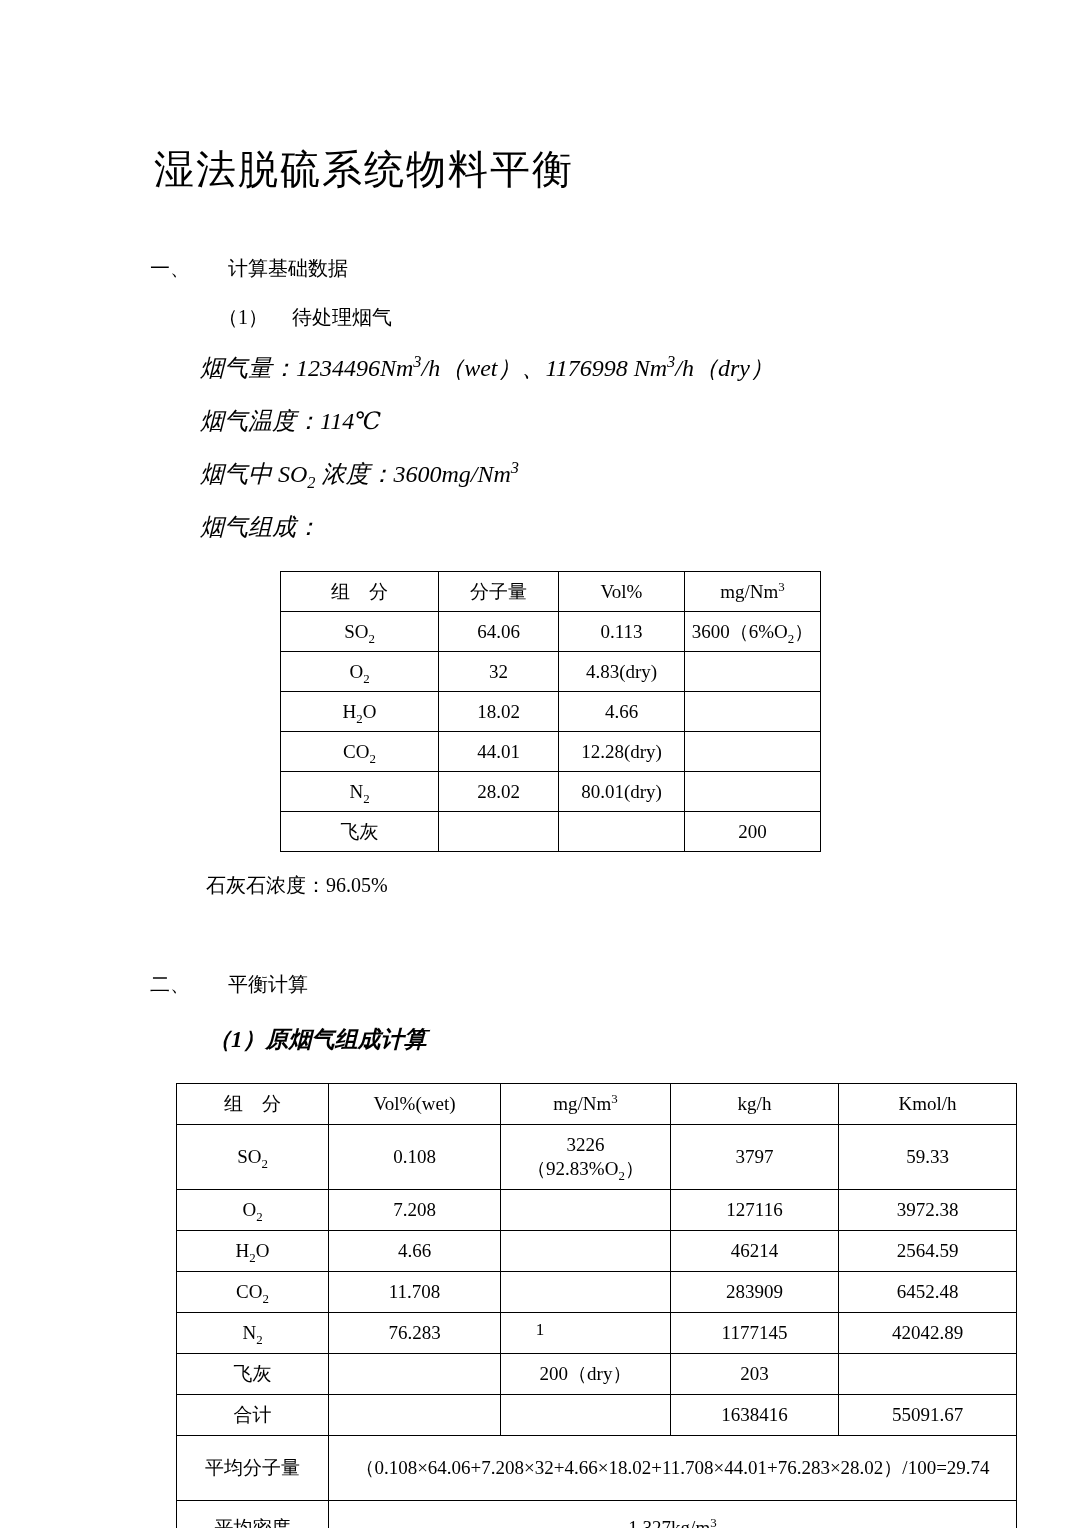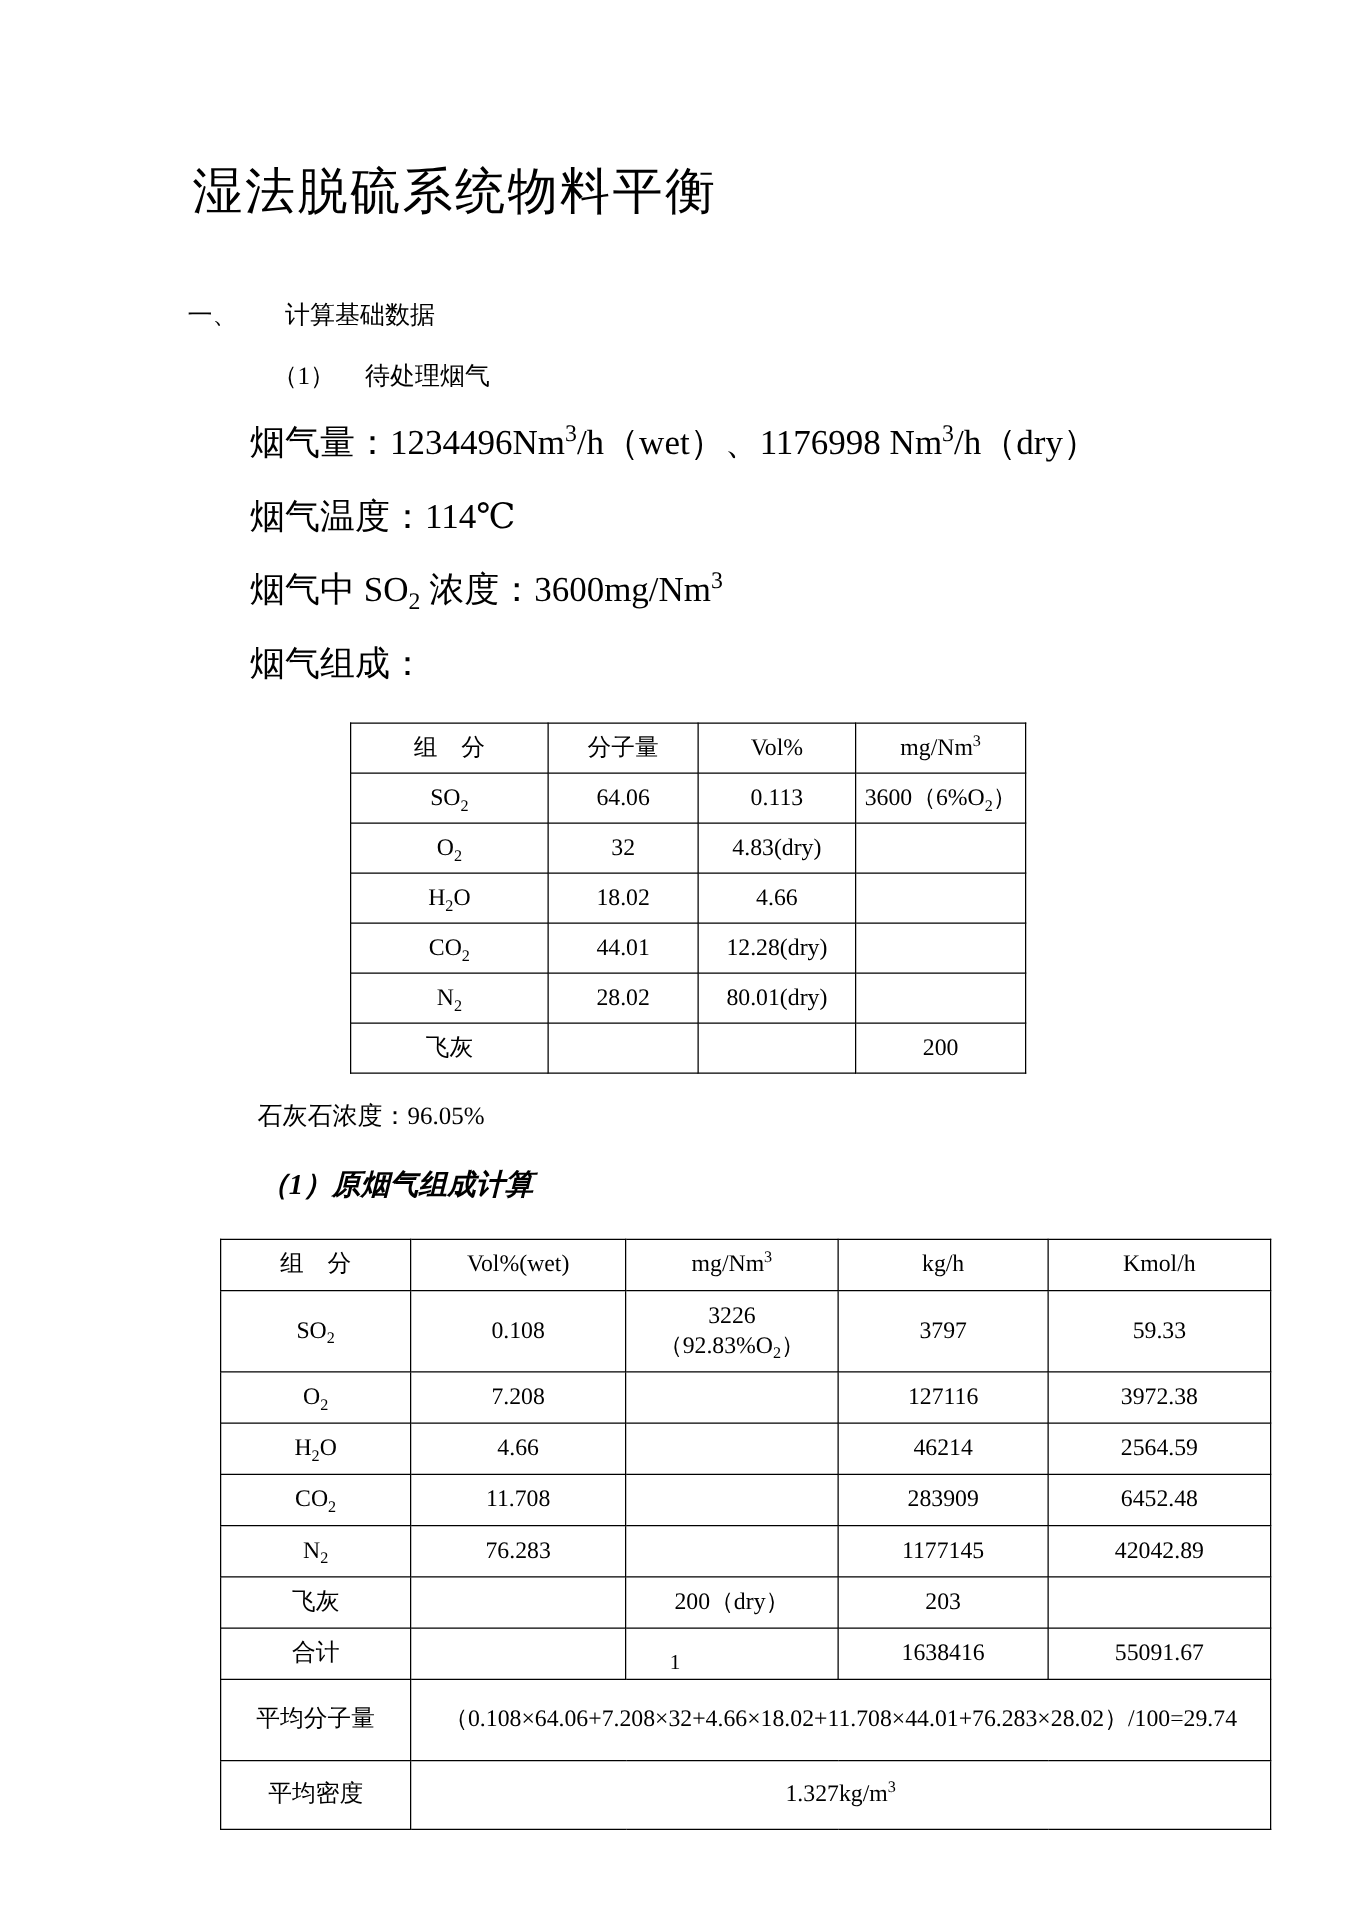--- a/index.html
+++ b/index.html
@@ -13,21 +13,21 @@
     font-family: "Liberation Serif", "DejaVu Serif", serif;
     color: #000000;
     position: relative;
     overflow: hidden;
   }
   .page {
     position: relative;
     width: 1080px;
     height: 1368px;
     box-sizing: border-box;
-    padding: 0 108px;
+    padding: 17px 108px;
   }
   .doc-title {
     font-family: "Liberation Serif", "DejaVu Serif", serif;
     font-size: 40px;
     font-weight: normal;
     letter-spacing: 2px;
     margin: 0;
     padding-top: 125px;
     padding-left: 46px;
   }
@@ -43,24 +43,25 @@
   .sub-head {
     font-size: 20px;
     margin-top: 22px;
     padding-left: 110px;
   }
   .sub-head .pnum {
     display: inline-block;
     width: 74px;
   }
   .body-line {
-    font-size: 28px;
+    font-size: 24px;
     margin-top: 21px;
     padding-left: 92px;
     white-space: nowrap;
+    font-style: italic;
   }
   sup { font-size: 0.68em; vertical-align: super; line-height: 0; }
   sub { font-size: 0.68em; vertical-align: sub; line-height: 0; }
 
   table.t {
     border-collapse: collapse;
     table-layout: fixed;
     margin-top: 28px;
   }
   table.t td {
@@ -192,20 +193,23 @@
           <td></td>
           <td></td>
           <td>200</td>
         </tr>
       </tbody>
     </table>
   </div>
 
   <div class="lime-line">石灰石浓度：96.05%</div>
 
+  <div class="sec-head sec2">
+    <span class="num">二、</span><span>平衡计算</span>
+  </div>
 
   <div class="bold-sub">（1）原烟气组成计算</div>
 
   <div class="tbl2-wrap">
     <table class="t t2">
       <colgroup>
           <col class="d1">
           <col class="d2">
           <col class="d3">
           <col class="d4">

